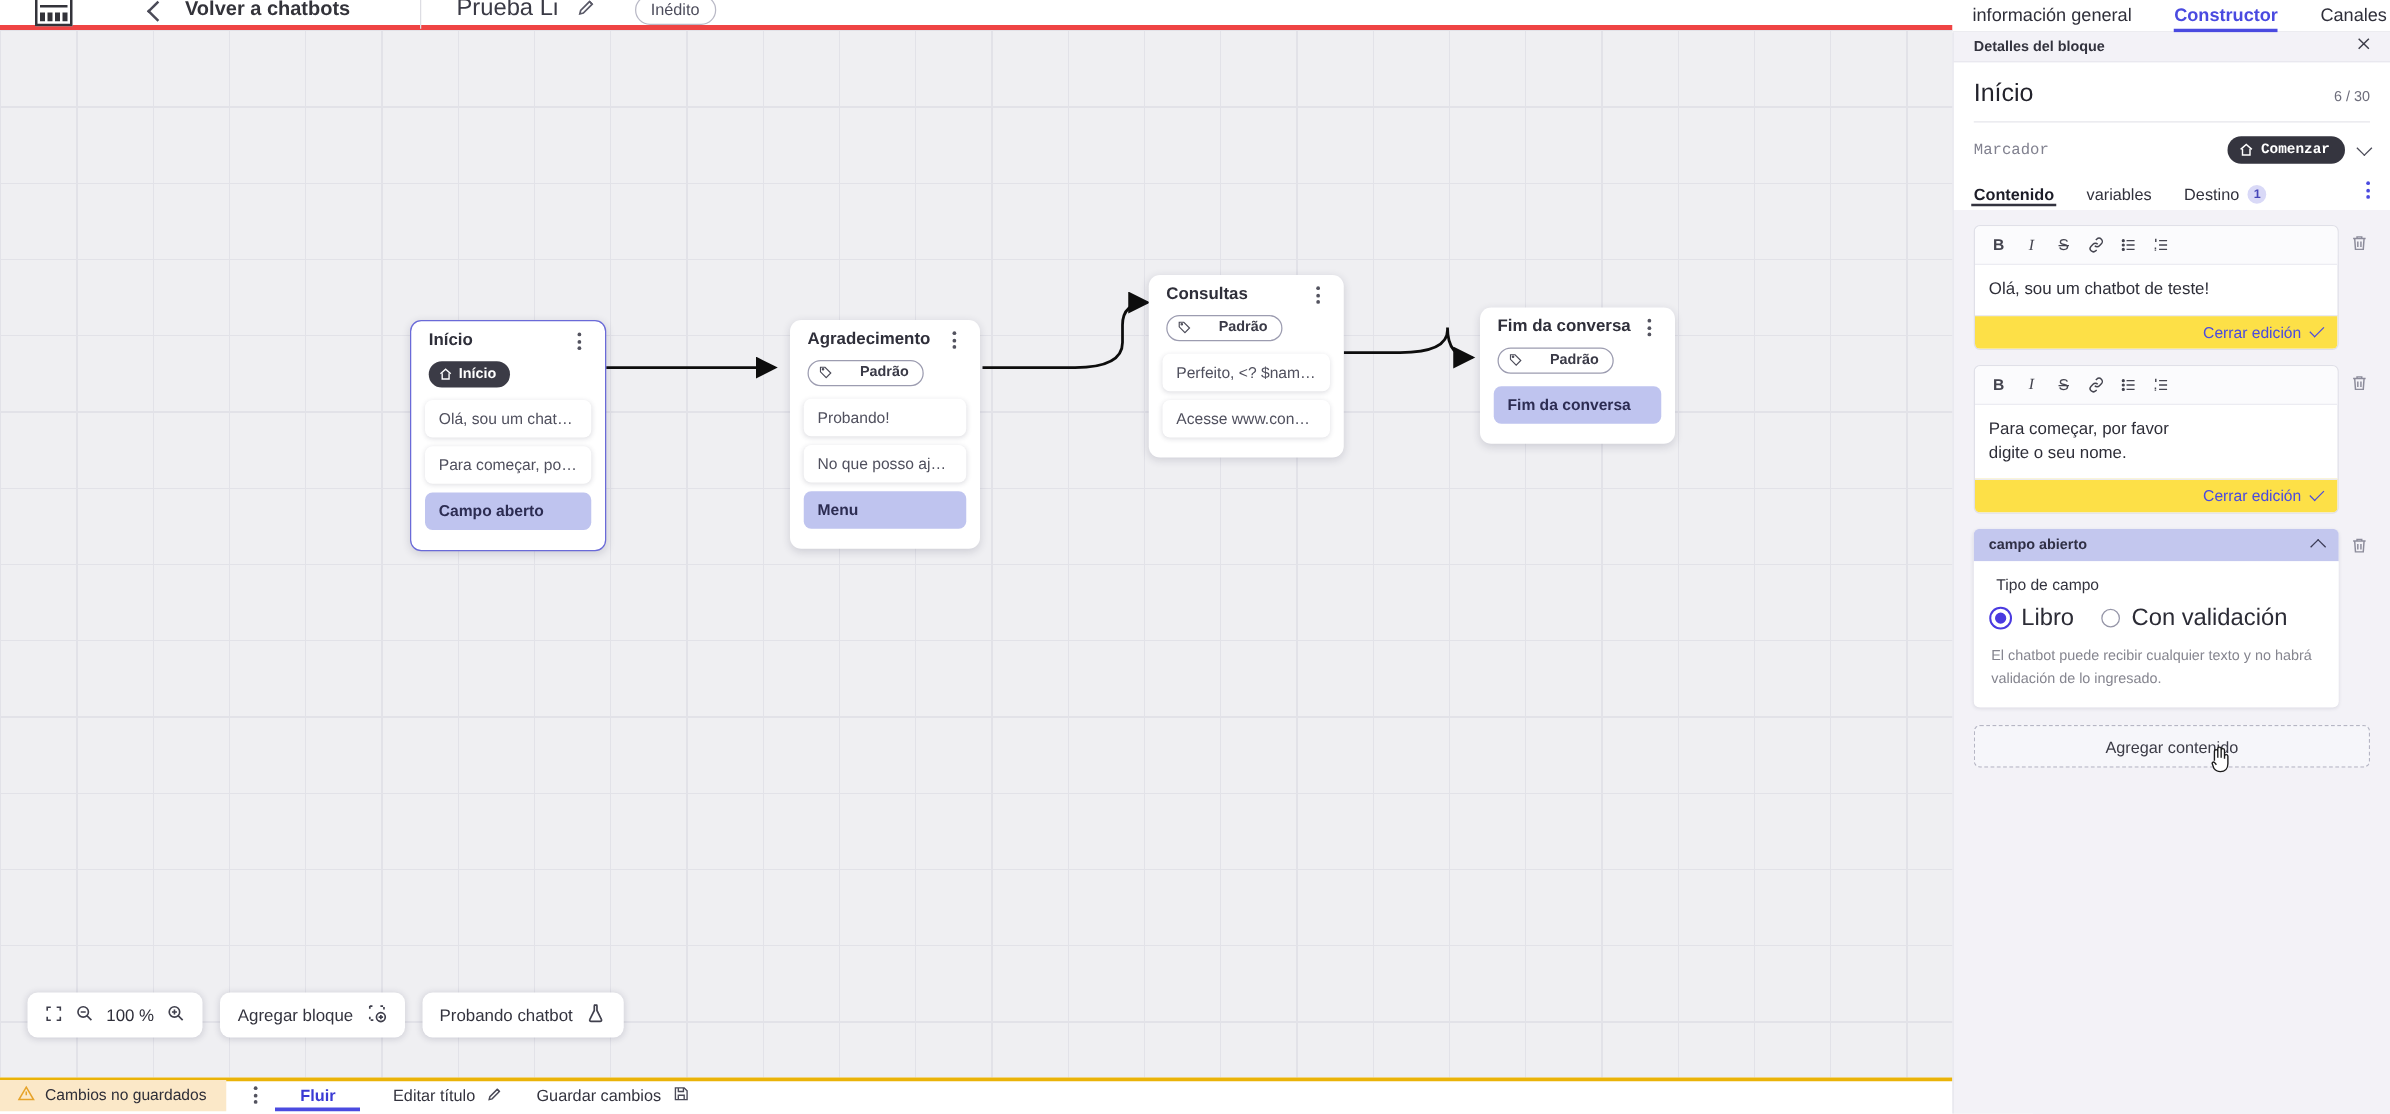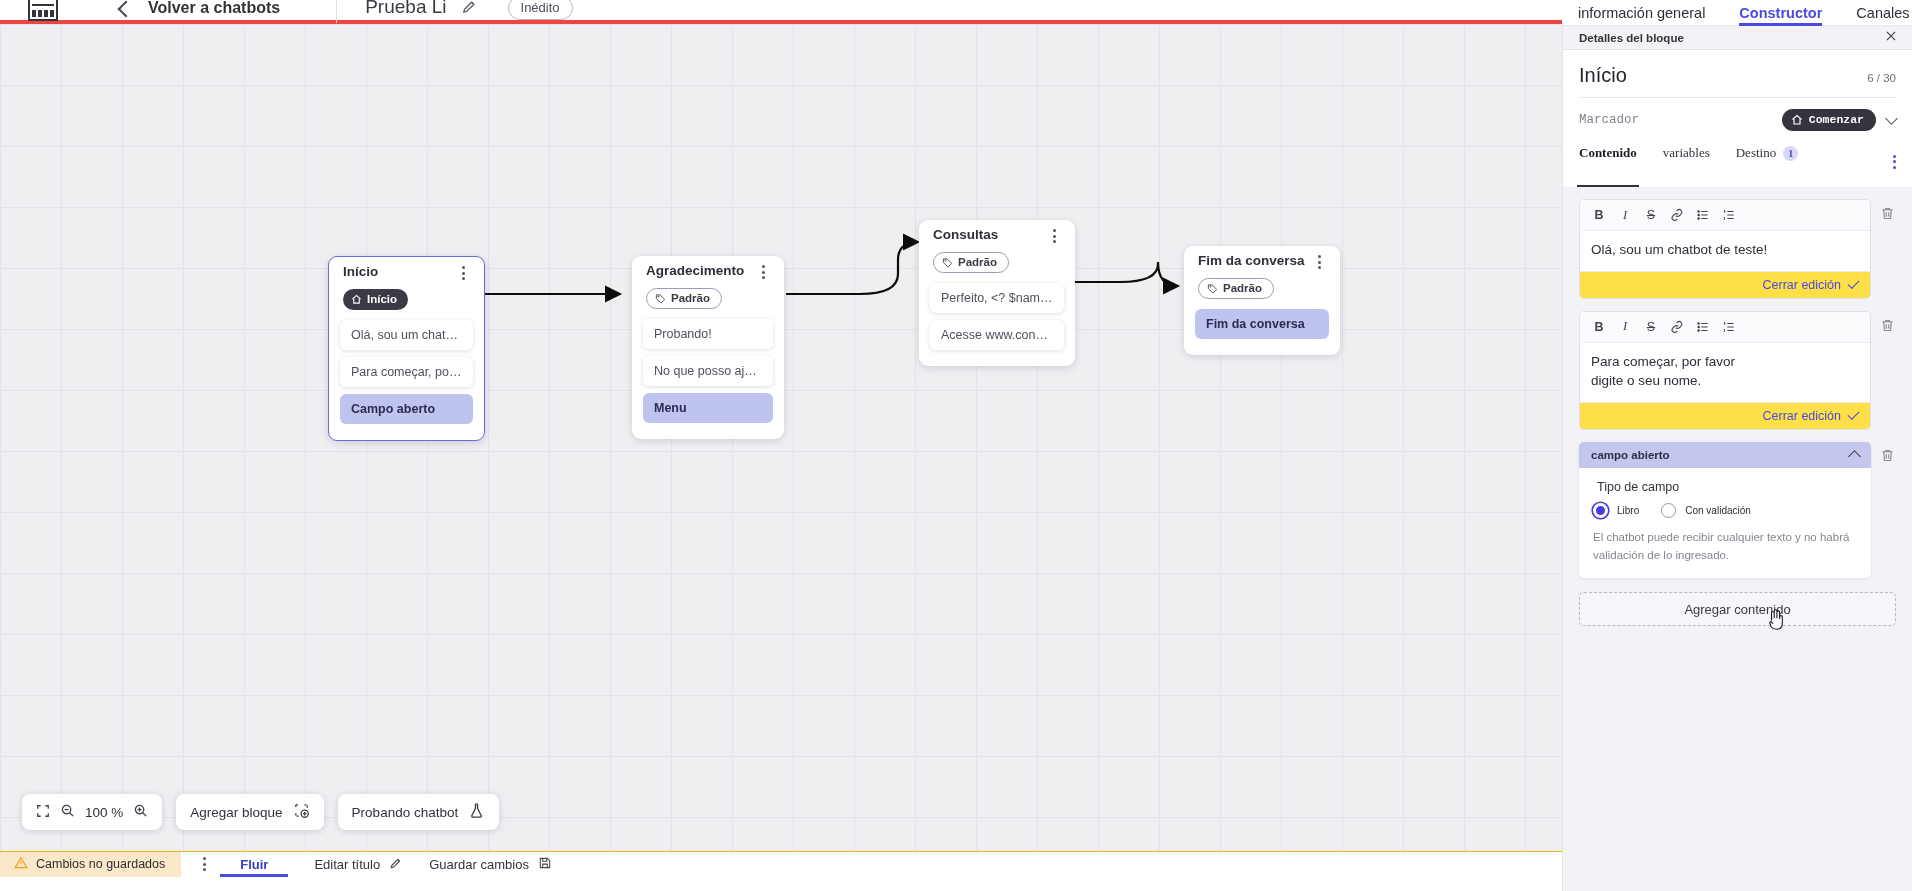--- a/index.html
+++ b/index.html
@@ -90,21 +90,21 @@
   .node-title { font-size: 13.5px; font-weight: 700; color: #2f2f3a; flex: 1; white-space: nowrap; }
   .kebab { width: 14px; display: flex; flex-direction: column; align-items: center; gap: 2.5px; padding-top: 2px; }
   .kebab i { width: 3px; height: 3px; border-radius: 50%; background: #53535f; display: block; }
   .node-tag-wrap { padding: 9px 14px 10px; }
   .tag-start {
     display: inline-flex; align-items: center; gap: 5px;
     background: #3b3b46; color: #fff; border-radius: 13px;
     padding: 4px 11px 5px 8px; font-size: 11.5px; font-weight: 700;
   }
   .tag-default {
-    display: inline-flex; align-items: flex-end; gap: 5px;
+    display: inline-flex; align-items: flex-start; gap: 22px;
     border: 1px solid #9c9cb0; color: #3a3a47; border-radius: 13px;
     padding: 3px 11px 4px 8px; font-size: 11.5px; font-weight: 700; background:#fff;
   }
   .msg {
     margin: 0 11px 7px; background: #ffffff; border-radius: 6px;
     box-shadow: 0 1px 4px rgba(40,40,70,.15);
     padding: 8px 11px; font-size: 12.5px; color: #50505e;
     white-space: nowrap; overflow: hidden; text-overflow: ellipsis;
   }
   .msg.hl {
@@ -115,23 +115,23 @@
   .float-tools { position: absolute; left: 22px; bottom: 36px; display: flex; gap: 14px; }
   .ftool {
     background: #fff; border-radius: 8px; box-shadow: 0 1px 6px rgba(40,40,70,.18);
     height: 36px; display: flex; align-items: center; gap: 10px; padding: 0 14px;
     font-size: 13.5px; color: #33333e; white-space: nowrap; margin-top: 36px;
   }
   .zoomlvl { font-size: 13.5px; color: #2f2f3a; }
 
   
   .statusbar {
-    position: absolute; left: 0; bottom: 15px; width: 1562px; height: 25px;
+    position: absolute; left: 0; bottom: 4px; width: 1562px; height: 25px;
     background: #ffffff; display: flex; align-items: center;
-    border-top: 1px solid #eab308;
+    border-top: 3px solid #eab308;
   }
   .unsaved {
     background: #fbe8c8; height: 25px; display: flex; align-items: center; gap: 8px;
     padding: 0 16px 0 14px; font-size: 12.5px; color: #2f2f38; white-space: nowrap;
   }
   .sb-kebab { margin-left: 22px; display: flex; flex-direction: column; gap: 2.5px; align-items:center; }
   .sb-kebab i { width: 3px; height: 3px; border-radius: 50%; background: #53535f; }
   .sb-item {
     margin-left: 26px; font-size: 13px; color: #33333e; display: flex; align-items: center; gap: 9px;
     height: 25px; position: relative; white-space: nowrap;
@@ -162,21 +162,21 @@
   .chip-start {
     display: inline-flex; align-items: center; gap: 6px;
     background: #35353f; color: #fff; border-radius: 14px;
     padding: 4px 12px 5px 9px; font-size: 11.5px; font-weight: 700;
   }
   .chev-down {
     width: 9px; height: 9px; border-right: 1.8px solid #4a4a57; border-bottom: 1.8px solid #4a4a57;
     transform: rotate(45deg); margin-left: 11px; margin-top: -4px;
   }
   .ctabs { display: flex; align-items: center; gap: 26px; padding-top: 4px; }
-  .ctab { font-size: 13px; color: #31313c; padding-bottom: 26px; position: relative; display:flex; align-items:center; gap:7px; white-space: nowrap; font-family: Liberation Serif, serif;}
+  .ctab { font-size: 13px; color: #31313c; padding-bottom: 2px; position: relative; display:flex; align-items:center; gap:7px; white-space: nowrap;}
   .ctab.active { color: #1d1d28; font-weight: 700; }
   .ctab.active::after {
     content:""; position:absolute; left:-2px; right:-2px; bottom:0; height:2.5px; background:#33333f;
   }
   .ctab-badge {
     background: #d9d9f7; color: #4444b8; border-radius: 50%;
     width: 15px; height: 15px; font-size: 10px; font-weight: 700;
     display: flex; align-items: center; justify-content: center;
   }
   .ctabs-kebab { margin-left: auto; display:flex; flex-direction:column; gap:2.5px; align-items:center; padding-bottom:9px;}
@@ -214,21 +214,21 @@
     background: #c3c7ee; padding: 7px 12px; display: flex; align-items: center;
   }
   .field-head .ft { flex: 1; font-size: 11.5px; color: #2f2f45; font-weight: 700; }
   .chev-up {
     width: 9px; height: 9px; border-left: 1.8px solid #3b3b55; border-top: 1.8px solid #3b3b55;
     transform: rotate(45deg); margin-top: 3px;
   }
   .field-body { background: #fff; padding: 12px 14px 14px; }
   .field-lbl { font-size: 12.5px; color: #33333e; margin-bottom: 9px; padding-left: 4px; }
   .radios { display: flex; align-items: center; gap: 22px; margin-bottom: 11px; }
-  .radio { display: flex; align-items: center; gap: 9px; font-size: 10px; color: #2c2c36; }
+  .radio { display: flex; align-items: center; gap: 9px; font-size: 19px; color: #2c2c36; }
   .rdot { width: 15px; height: 15px; border-radius: 50%; border: 1.6px solid #9696a8; background: #fff; }
   .rdot.on { border: 3.5px solid #ffffff; background: #4a3ae0; box-shadow: 0 0 0 1.6px #4a3ae0; }
   .help { font-size: 11.5px; color: #85858f; line-height: 1.55; }
 
   .add-content {
     border: 1.5px dashed #b6b6c4; border-radius: 5px; height: 34px;
     display: flex; align-items: center; justify-content: center;
     font-size: 13px; color: #3b3b46; background: #f6f6fa; position: relative;
   }
   .cursor-hand { position: absolute; left: 186px; top: 14px; }

